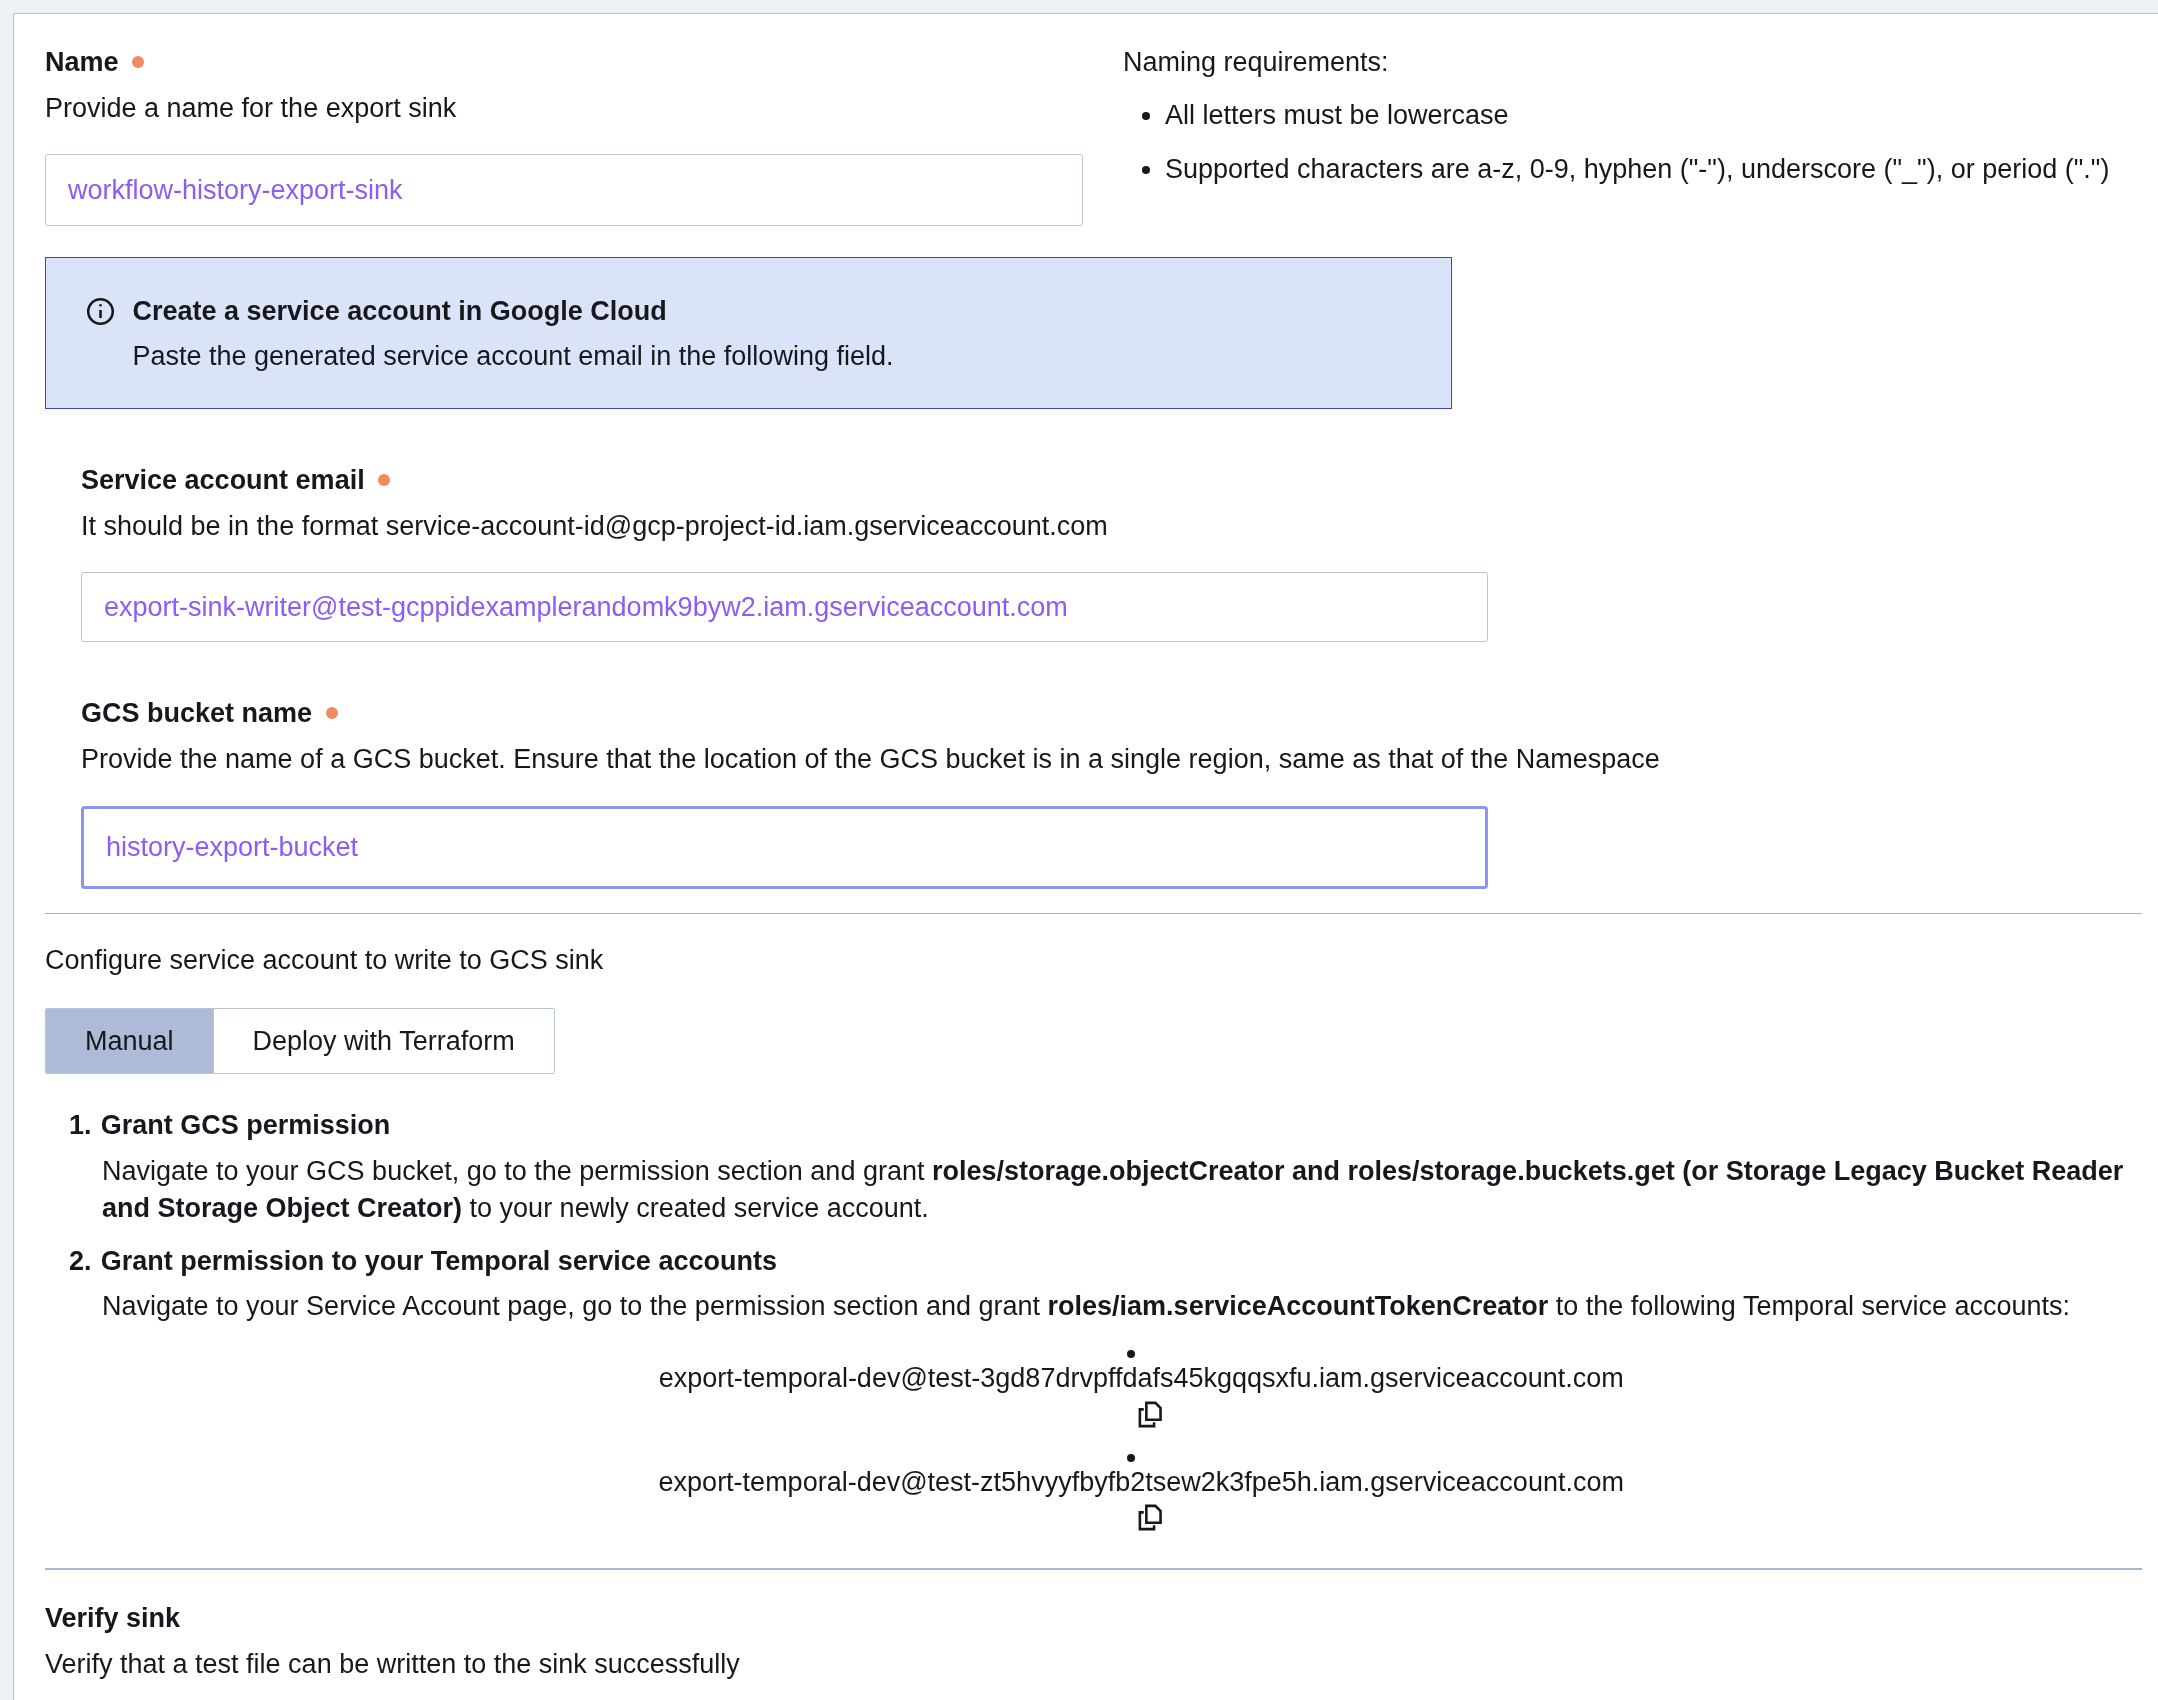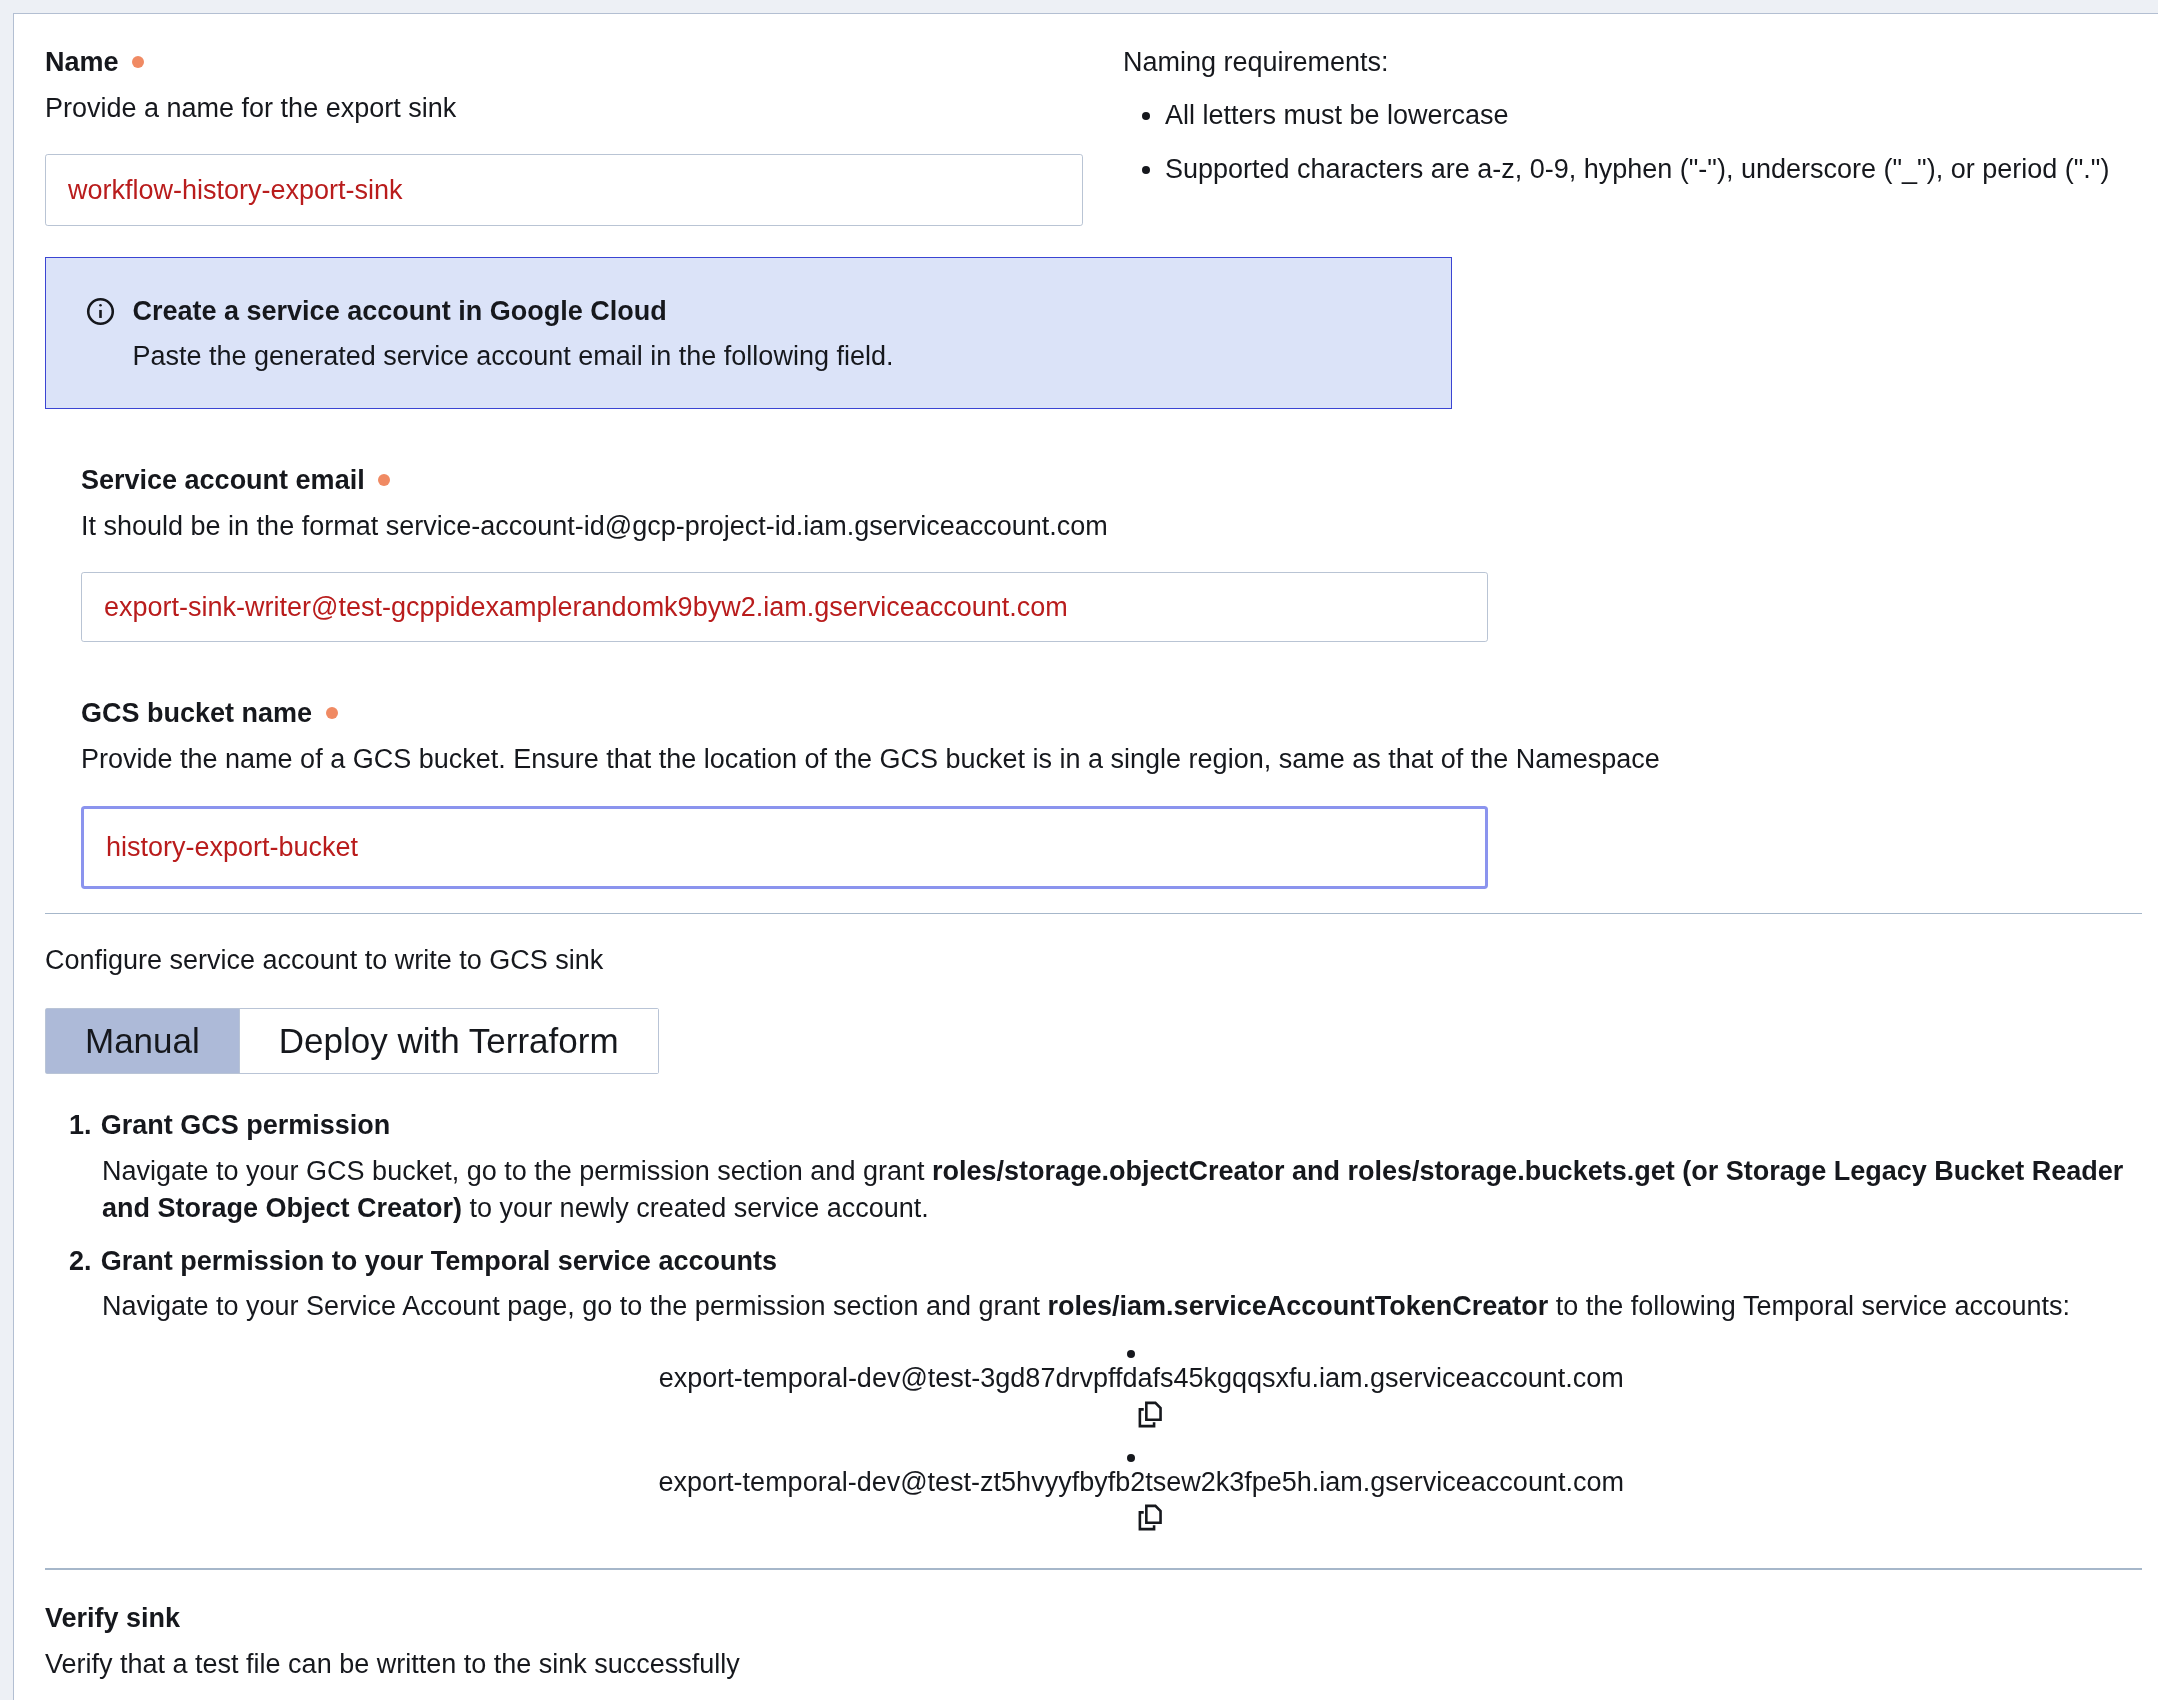--- a/index.html
+++ b/index.html
@@ -15,21 +15,21 @@
   }
   .top-row{display:flex;align-items:flex-start;}
   .left-col{width:1038px;flex:none;}
   .right-col{flex:1;min-width:0;margin-left:40px;}
   .field-label-row{display:flex;align-items:center;}
   .label{font-weight:700;}
   .req-dot{display:inline-block;width:12px;height:12px;border-radius:50%;background:#f08a63;margin-left:13.8px;flex:none;}
   .field-desc{margin-top:5.5px;}
   .text-input{
     display:block;height:72px;border:1.8px solid #b9c4d4;border-radius:2.8px;background:#fff;
-    font-family:"Liberation Sans",sans-serif;font-size:27px;color:#b91c1c;
+    font-family:"Liberation Sans",sans-serif;font-size:27px;color:#8b5cf6;
     padding:0 22px;box-sizing:border-box;outline:none;
   }
   .name-input{width:1038px;margin-top:26px;}
   .wide-input{width:1407px;margin-top:26px;height:70px;}
   .focused-input{width:1407px;margin-top:26px;height:83px;border:3.7px solid #8b94ee;border-radius:3.7px;}
   .req-title{white-space:nowrap;}
   .req-list{margin:11px 0 0 0;padding-left:42px;}
   .req-list li{margin-top:13px;white-space:nowrap;}
   .info-banner{
     margin-top:31px;width:1407px;box-sizing:border-box;
@@ -37,21 +37,21 @@
     display:flex;align-items:flex-start;gap:16.5px;padding:33px 37px 31px 39px;
   }
   .info-icon{flex:none;width:31px;height:31px;margin-top:4.6px;}
   .info-title{font-weight:700;}
   .info-desc{margin-top:4.6px;}
   .section-gap{margin-top:51px;margin-left:36px;}
   .divider{height:1.8px;background:#a6b7ca;margin-top:24px;}
   .section-title{font-weight:400;margin-top:26px;}
   .tab-group{display:inline-flex;margin-top:27.5px;border:1.8px solid #b9c4d6;border-radius:1.8px;}
   .tab{height:64px;line-height:64px;padding:0 39px;background:#fff;border:none;cursor:pointer;
-       font-family:"Liberation Sans",sans-serif;font-size:35px;color:#16181d;}
+       font-family:"Liberation Sans",sans-serif;font-size:27px;color:#16181d;}
   .tab + .tab{border-left:1.8px solid #b9c4d6;}
   .tab.selected{background:#adbad8;}
   .steps{margin-top:31px;}
   .step-title{padding-left:24px;font-weight:700;}
   .step-title .num{margin-right:9.2px;}
   .step-body{padding-left:57px;margin-top:7.3px;line-height:1.38;max-width:2048px;}
   .b{font-weight:700;}
   .step + .step{margin-top:13px;}
   .email-list{margin-top:24px;}
   .email-item{display:flex;align-items:center;padding-left:96px;flex-direction:column;}

